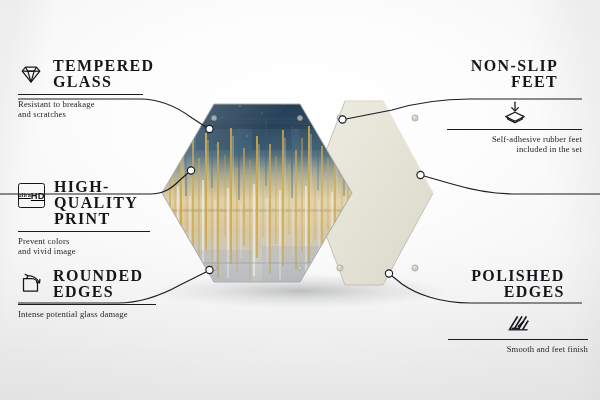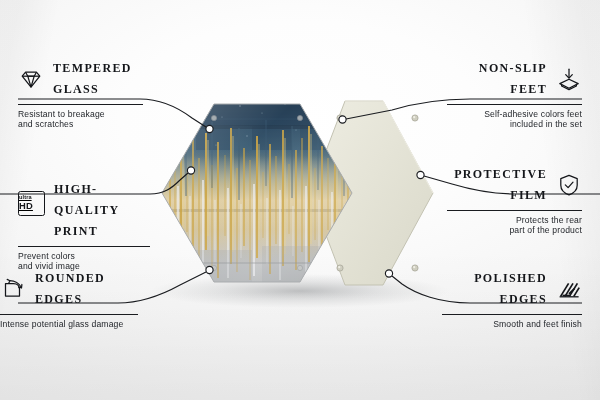--- a/index.html
+++ b/index.html
@@ -20,39 +20,39 @@
       linear-gradient(82deg, rgba(0,0,0,0) 88%, rgba(0,0,0,.04) 97% 100%),
       linear-gradient(180deg, rgba(0,0,0,0) 62%, rgba(0,0,0,.035) 100%);
   }
   .svgroot{position:absolute;left:0;top:0;width:600px;height:400px;}
 
   
   .callout{position:absolute;}
   .co-left{text-align:left;}
   .co-right{text-align:right;}
   .titlerow{display:flex;align-items:center;gap:9px;}
-  .co-right .titlerow{flex-direction:row;justify-content:flex-end;}
+  .co-right .titlerow{flex-direction:column;justify-content:flex-end;}
   .ttl{
     font-family:"Liberation Serif",serif;
-    font-size:12px;font-weight:700;color:#14161a;
-    letter-spacing:1.35px;line-height:21px;text-transform:uppercase;
+    font-size:16px;font-weight:700;color:#14161a;
+    letter-spacing:1.35px;line-height:16px;text-transform:uppercase;
   }
   .rule{height:0;border-top:1px solid #1a1c20;margin-top:4px;}
   .sub{
-    font-family:Liberation Sans, sans-serif;
+    font-family:Liberation Serif, serif;
     font-size:8.6px;color:#23262b;line-height:10.4px;
     letter-spacing:.15px;margin-top:4px;white-space:pre-line;
   }
   .ico{width:26px;height:26px;flex:0 0 26px;display:block;}
   .ico svg{display:block;width:26px;height:26px;}
 
   
   .hdbox{
     width:25px;height:23px;flex:0 0 25px;border:1.4px solid #14161a;border-radius:2.5px;
-    display:flex;flex-direction:column;align-items:flex-start;justify-content:center;line-height:1;text-decoration:underline;
+    display:flex;flex-direction:row;align-items:center;justify-content:center;line-height:1;text-decoration:underline;
   }
   .hd-s{font-family:"Liberation Sans",sans-serif;font-size:5.6px;font-weight:700;color:#14161a;letter-spacing:.1px;}
   .hd-b{font-family:"Liberation Sans",sans-serif;font-size:9.4px;font-weight:700;color:#14161a;letter-spacing:.2px;margin-top:.5px;}
 </style>
 </head>
 <body>
 
 <div id="stage">
 
   <svg class="svgroot" viewBox="0 0 600 400">
@@ -293,21 +293,21 @@
         <span class="hd-b">HD</span>
       </span>
       <span class="ttl" style="white-space: pre-line; margin-top: 15px;">HIGH-QUALITY
 PRINT</span>
     </div>
     <div class="rule"></div>
     <div class="sub">Prevent colors
 and vivid image</div>
   </div>
 
-  <div class="callout co-left" style="left:0;top:268px;width:138px;">
+  <div class="callout co-left" style="left:18px;top:268px;width:138px;">
     <div class="titlerow">
       <span class="ico">
         <svg viewBox="0 0 26 26">
           <g fill="none" stroke="#14161a" stroke-width="1.25" stroke-linejoin="round" stroke-linecap="round">
             <path d="M5.5,7.5 H13.5 C17.4,7.5 19.5,9.8 19.5,13.6 V20 H5.5 Z"></path>
             <path d="M9.8,4.6 C14.6,4.6 19.4,7.4 21.4,11.6"></path>
             <path d="M7.2,3.4 L9.9,4.7 L8.7,7.3"></path>
             <path d="M21.9,8.5 L21.5,11.8 L18.6,11.1"></path>
           </g>
         </svg>
@@ -328,43 +328,26 @@
           <g fill="none" stroke="#14161a" stroke-width="1.25" stroke-linejoin="round" stroke-linecap="round">
             <path d="M13,3.2 V11.4"></path>
             <path d="M9.7,8.6 L13,12.2 L16.3,8.6"></path>
             <path d="M13,13.2 L22.2,17.6 L13,22.2 L3.8,17.6 Z"></path>
             <path d="M5.6,18.5 L5.6,20 L13,23.6 L20.4,20 L20.4,18.5"></path>
           </g>
         </svg>
       </span>
     </div>
     <div class="rule"></div>
-    <div class="sub">Self-adhesive colors feet
+    <div class="sub">Self-adhesive rubber feet
 included in the set</div>
   </div>
 
-  <div class="callout co-right" style="right:18px;top:164px;width:135px;">
-    <div class="titlerow">
-      <span class="ttl" style="white-space: pre-line;">PROTECTIVE
-FILM</span>
-      <span class="ico">
-        <svg viewBox="0 0 26 26">
-          <g fill="none" stroke="#14161a" stroke-width="1.25" stroke-linejoin="round" stroke-linecap="round">
-            <path d="M13,3.4 L21.2,6.6 V13.2 C21.2,18 17.6,21.2 13,22.8 C8.4,21.2 4.8,18 4.8,13.2 V6.6 Z"></path>
-            <path d="M9.3,12.9 L12.1,15.6 L17,10.2"></path>
-          </g>
-        </svg>
-      </span>
-    </div>
-    <div class="rule"></div>
-    <div class="sub">Protects the rear
-part of the product</div>
-  </div>
-
-  <div class="callout co-right" style="right:18px;top:268px;width:140px;">
+
+  <div class="callout co-right" style="right:12px;top:268px;width:140px;">
     <div class="titlerow">
       <span class="ttl" style="white-space: pre-line;">POLISHED
 EDGES</span>
       <span class="ico">
         <svg viewBox="0 0 26 26">
           <g stroke="#14161a" stroke-width="1.7" stroke-linecap="butt">
             <line x1="6.5" y1="19.5" x2="14.5" y2="19.5"></line>
             <line x1="9.5" y1="16.5" x2="17.5" y2="16.5" transform="rotate(-45 13 13)"></line>
           </g>
           <g stroke="#14161a" stroke-width="1.7">

